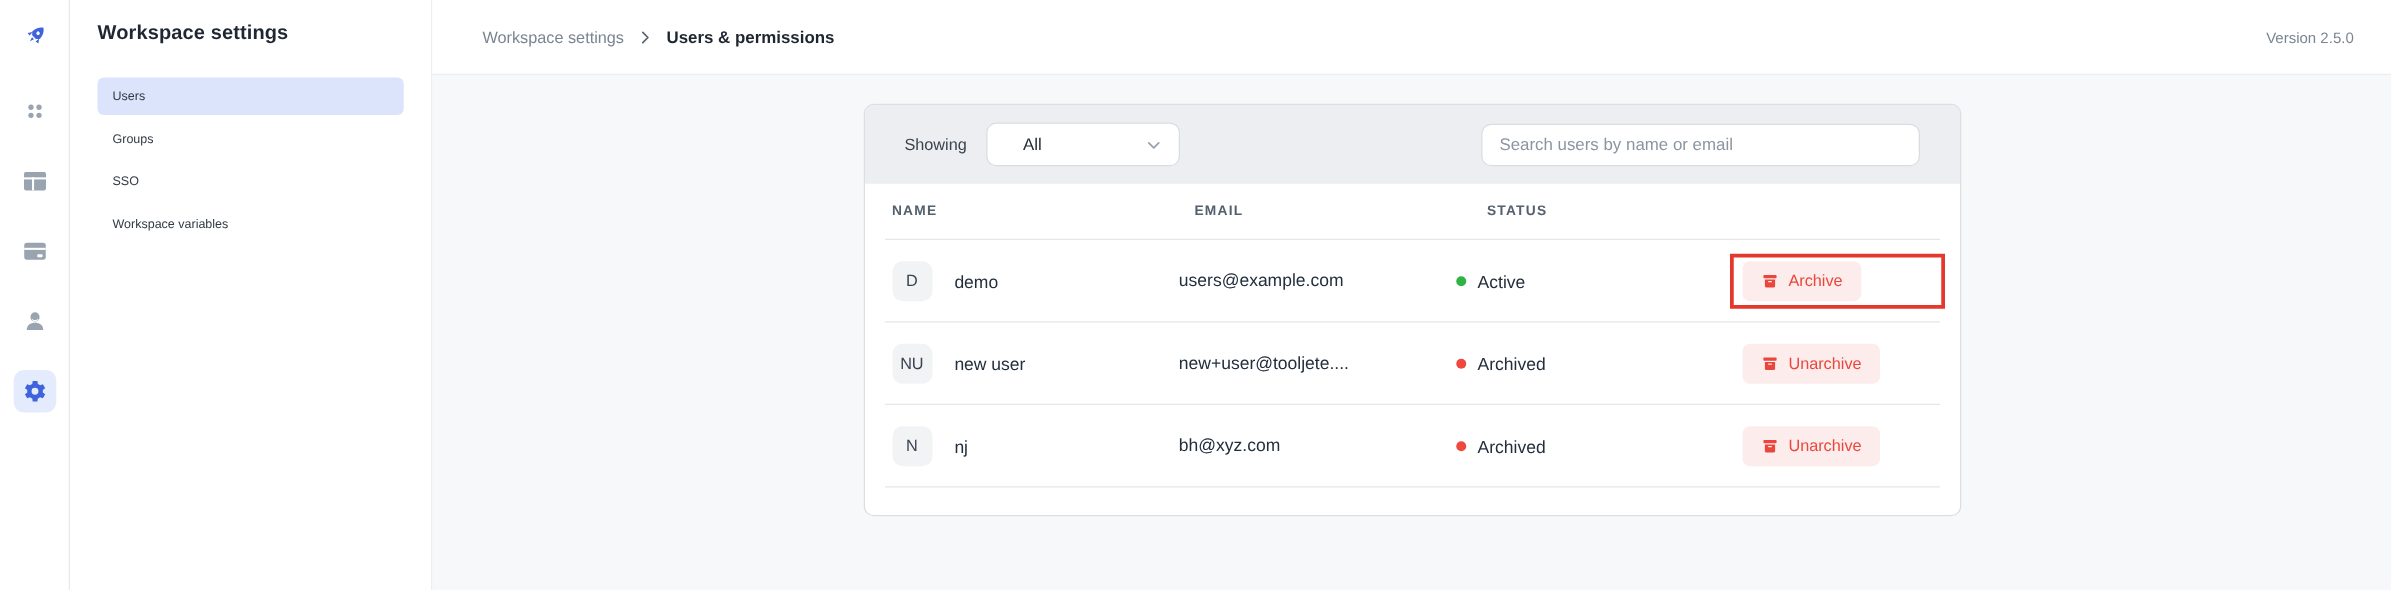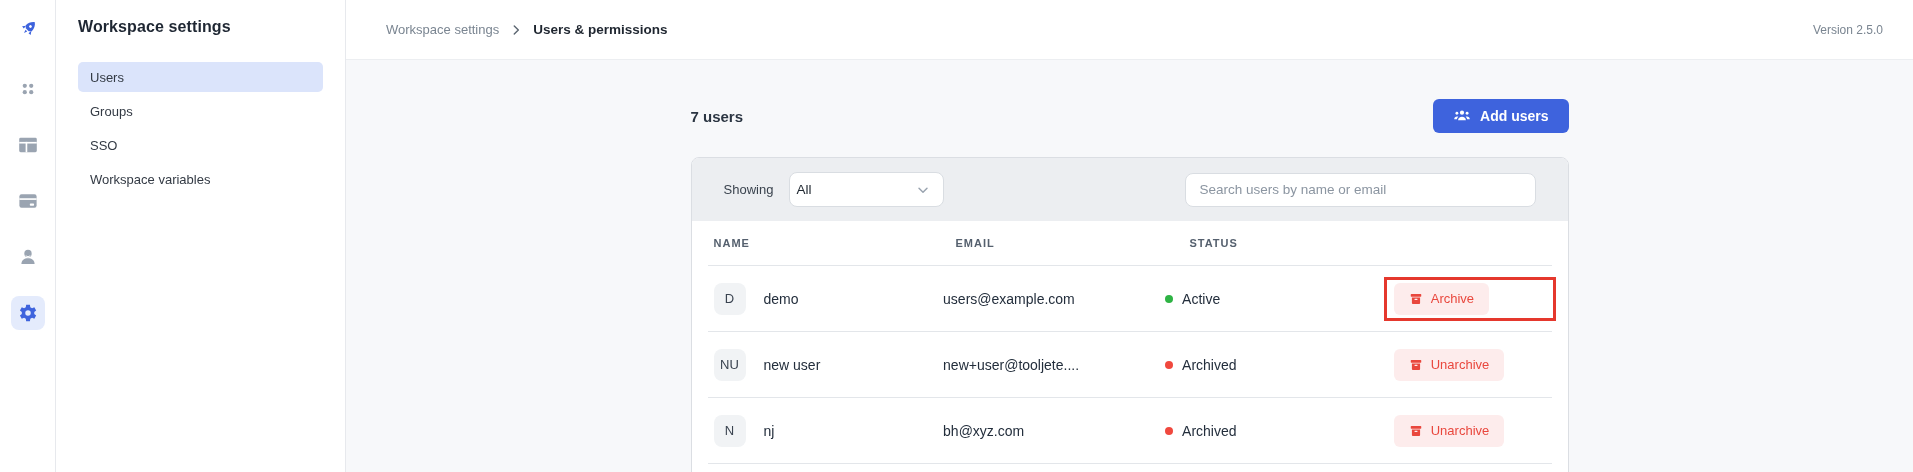--- a/index.html
+++ b/index.html
@@ -13,21 +13,21 @@
   .rail-btn { width:34px; height:34px; border-radius:8px; display:flex; align-items:center;
     justify-content:center; margin-bottom:22px; color:#9aa4b1; cursor:pointer; }
   .rail-btn.logo { color:#3E63DD; margin-bottom:26px; }
   .rail-btn.selected { background:#e4ebfc; color:#3E63DD; }
   .rail-btn svg { width:22px; height:22px; }
 
   
   .panel { width:290px; flex:0 0 290px; background:#fff; border-right:1px solid #e7e9ed; padding:18px 22px; }
   .panel-title { font-size:16px; font-weight:700; color:#1f2733; margin-bottom:26px; letter-spacing:.1px; }
   .panel-item { height:30px; display:flex; align-items:center; padding:0 12px; border-radius:5px;
-    font-size:13px; color:#333a44; margin-bottom:4px; cursor:pointer; }
+    font-size:10px; color:#333a44; margin-bottom:4px; cursor:pointer; }
   .panel-item.selected { background:#dbe4fb; }
 
   
   .main { flex:1; display:flex; flex-direction:column; background:#f7f8fa; }
   .topbar { height:60px; background:#fff; border-bottom:1px solid #eceef1; display:flex;
     align-items:center; justify-content:space-between; padding:0 30px 0 40px; flex:0 0 60px; }
   .crumbs { display:flex; align-items:center; gap:10px; }
   .crumb-parent { font-size:13px; color:#7a8591; }
   .crumb-sep { color:#5b6570; display:flex; }
   .crumb-sep svg { width:14px; height:14px; }
@@ -43,21 +43,21 @@
     cursor:pointer; font-family:inherit; }
   .add-btn svg { width:18px; height:18px; }
 
   .card { margin-top:23px; background:#fff; border:1px solid #dbdee3; border-radius:8px;
     height:330px; overflow:hidden; }
   .filter-row { background:#eceef1; height:63px; display:flex; align-items:center;
     justify-content:space-between; padding:0 32px 0 32px; }
   .filter-left { display:flex; align-items:center; gap:16px; }
   .showing-label { font-size:13px; color:#3a434e; }
   .select { width:155px; height:35px; background:#fff; border:1px solid #d9dde2; border-radius:8px;
-    display:flex; align-items:center; justify-content:space-between; padding:0 12px 0 6px;
+    display:flex; align-items:center; justify-content:space-between; padding:0 12px 0 28px;
     font-size:13.5px; color:#222a33; cursor:pointer; }
   .select svg { width:16px; height:16px; color:#9aa4b0; }
   .search-input { width:351px; height:34px; background:#fff; border:1px solid #d9dde2; border-radius:8px;
     padding:0 14px; font-size:13.5px; color:#222a33; font-family:inherit; outline:none; }
   .search-input::placeholder { color:#8b95a1; }
 
   .thead { display:flex; align-items:center; height:45px; margin:0 16px; border-bottom:1px solid #e3e6ea;
     padding:0 6px; }
   .th { font-size:11px; font-weight:700; letter-spacing:1px; color:#55606e; }
   .col-name { width:242px; }
@@ -159,36 +159,20 @@
               <polyline points="9 5 16 12 9 19"></polyline>
             </svg>
         </span>
         <span class="crumb-current">Users &amp; permissions</span>
       </div>
       <div class="version">Version 2.5.0</div>
     </div>
 
     <div class="content">
       <div class="wrap">
-        <div class="toolbar">
-          <div class="user-count">7 users</div>
-          <button class="add-btn">
-            <span style="display:flex">
-              <svg viewBox="0 0 24 24" fill="currentColor">
-                <circle cx="12" cy="7.5" r="2.8"></circle>
-                <path d="M6.8 17.5c0-3 2.3-4.6 5.2-4.6s5.2 1.6 5.2 4.6z"></path>
-                <circle cx="5.2" cy="8.3" r="1.9"></circle>
-                <path d="M1.6 16.2c0-2.3 1.7-3.5 3.8-3.5.6 0 1.2.1 1.7.3-1.2 1-1.9 2.1-2 3.2z"></path>
-                <circle cx="18.8" cy="8.3" r="1.9"></circle>
-                <path d="M22.4 16.2c0-2.3-1.7-3.5-3.8-3.5-.6 0-1.2.1-1.7.3 1.2 1 1.9 2.1 2 3.2z"></path>
-              </svg>
-            </span>
-            <span>Add users</span>
-          </button>
-        </div>
 
         <div class="card">
           <div class="filter-row">
             <div class="filter-left">
               <span class="showing-label">Showing</span>
               <div class="select">
                 <span>All</span>
                 <span style="display:flex">
                   <svg viewBox="0 0 24 24" fill="none" stroke="currentColor" stroke-width="2.2" stroke-linecap="round" stroke-linejoin="round">
                       <polyline points="6 9.5 12 15.5 18 9.5"></polyline>

